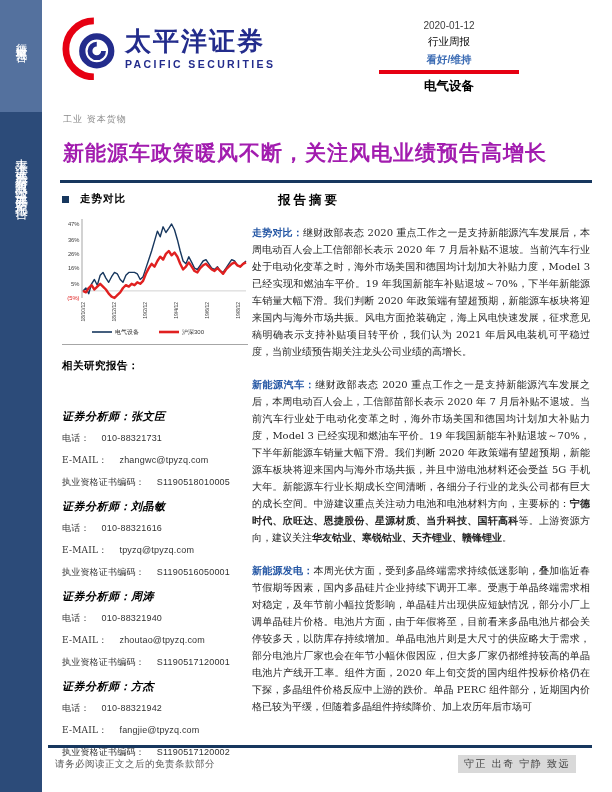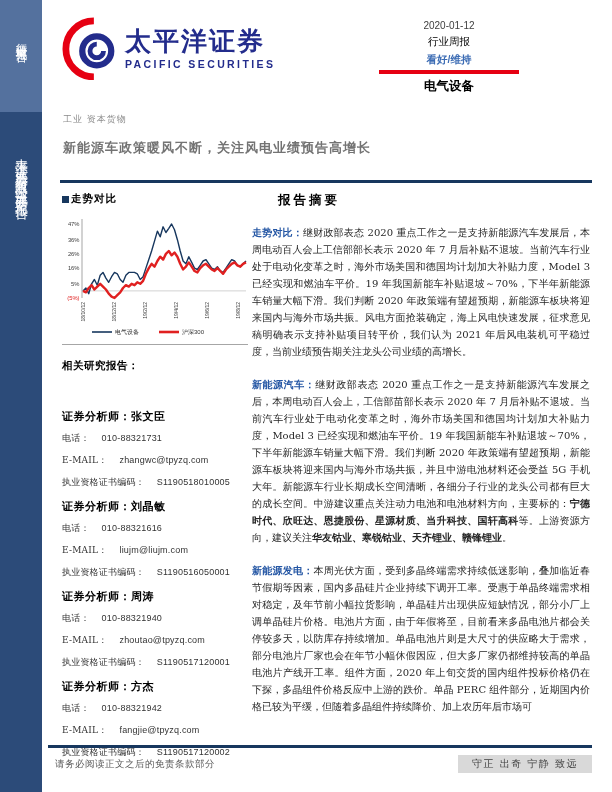--- a/index.html
+++ b/index.html
@@ -21,50 +21,50 @@
   .logo-cn { font-size:26px; font-weight:bold; color:#232C8C; letter-spacing:2px; line-height:1.05; }
   .logo-en { font-size:10.5px; font-weight:600; color:#232C8C; letter-spacing:2.4px; margin-top:3px; }
   .meta { position:absolute; left:379px; top:20px; width:140px; text-align:center;
           font-family:"Liberation Sans", sans-serif; }
   .meta-date { font-size:10px; color:#404040; }
   .meta-type { font-size:10.5px; color:#000; margin-top:4px; }
   .meta-rating { font-size:10.5px; color:#3C6CB4; font-weight:bold; margin-top:4px; }
   .rating-underline { height:3.5px; background:#E60012; margin-top:3px; }
   .meta-industry { font-size:12.5px; font-weight:bold; color:#000; margin-top:4px; }
   .breadcrumb { position:absolute; left:63px; top:113px; font-size:9px; color:#8A8A8A; letter-spacing:1px; }
-  .title { position:absolute; left:63px; top:139px; width:525px; font-size:13px; font-weight:bold;
-           color:#737373; letter-spacing:1px; }
+  .title { position:absolute; left:63px; top:139px; width:525px; font-size:21px; font-weight:bold;
+           color:#a21caf; letter-spacing:1px; }
   .title-rule { position:absolute; left:60px; width:532px; top:180px; height:3px; background:#17375E; }
   
   .left-col { position:absolute; left:62px; top:192px; width:186px; }
-  .trend-head { display:flex; align-items:center; gap:2px; font-family:"Liberation Sans", sans-serif; }
+  .trend-head { display:flex; align-items:center; gap:11px; font-family:"Liberation Sans", sans-serif; }
   .sq { width:7px; height:7px; background:#17375E; }
   .trend-label { font-size:10.5px; font-weight:bold; color:#000; letter-spacing:1px; }
   .chart-svg { display:block; margin-top:6px; font-family:"Liberation Sans", sans-serif; }
   .left-divider { border:none; border-top:1px solid #A6A6A6; margin-top:4px; }
   .related { font-size:10.5px; font-weight:bold; color:#000; margin-top:14px; letter-spacing:0.5px; }
   .analysts { margin-top:36px; }
   .analyst { margin-bottom:10px; }
-  .a-head { font-size:11px; font-weight:bold; color:#000; margin-bottom:8px; letter-spacing:0.5px; }
+  .a-head { font-size:11px; font-weight:bold; color:#000; margin-bottom:8px; letter-spacing:0.5px;font-style:italic; }
   .a-line { font-size:9px; color:#333; margin-bottom:9px; letter-spacing:0.2px; }
   .a-label { font-family:"DejaVu Serif", serif; }
   .a-value { font-family:"Liberation Sans", sans-serif; color:#333;padding-left:12px; }
   
   .right-col { position:absolute; left:252px; top:192px; width:338px; height:550px; overflow:hidden; }
   .summary-heading { font-size:12.5px; font-weight:bold; color:#000; letter-spacing:3px;
                      margin-left:26px; margin-bottom:15px; }
   .para { font-size:10px; line-height:17px; text-align:justify; color:#262626; margin-bottom:16px; }
   .lead { color:#2456A4; font-weight:bold; }
   .b { font-weight:bold; }
   
   .footer-rule { position:absolute; left:48px; width:544px; top:745px; height:3px; background:#17375E; }
   .footer-disclaimer { position:absolute; left:55px; top:758px; font-size:9.5px; color:#595959;
                        letter-spacing:0.5px; }
   .footer-motto { position:absolute; left:458px; top:755px; background:#D9D9D9; color:#404040;
-                  font-size:10px; padding:2px 14px; letter-spacing:1.5px; }
+                  font-size:10px; padding:2px 6px; letter-spacing:1.5px; }
 </style>
 </head>
 <body>
 
 <div class="page">
 
   <div class="sidebar">
     <div class="sidebar-top"></div>
     <div class="v vtop">行业研究报告</div>
     <div class="v vbottom">太平洋证券股份有限公司证券研究报告</div>
@@ -126,21 +126,21 @@
     <div class="analysts">
         <div class="analyst">
           <div class="a-head">证券分析师：张文臣</div>
           <div class="a-line"><span class="a-label">电话：</span><span class="a-value">010-88321731</span></div>
           <div class="a-line"><span class="a-label">E-MAIL：</span><span class="a-value">zhangwc@tpyzq.com</span></div>
           <div class="a-line"><span class="a-label">执业资格证书编码：</span><span class="a-value">S1190518010005</span></div>
         </div>
         <div class="analyst">
           <div class="a-head">证券分析师：刘晶敏</div>
           <div class="a-line"><span class="a-label">电话：</span><span class="a-value">010-88321616</span></div>
-          <div class="a-line"><span class="a-label">E-MAIL：</span><span class="a-value">liujm@liujm.com</span></div>
+          <div class="a-line"><span class="a-label">E-MAIL：</span><span class="a-value">tpyzq@tpyzq.com</span></div>
           <div class="a-line"><span class="a-label">执业资格证书编码：</span><span class="a-value">S1190516050001</span></div>
         </div>
         <div class="analyst">
           <div class="a-head">证券分析师：周涛</div>
           <div class="a-line"><span class="a-label">电话：</span><span class="a-value">010-88321940</span></div>
           <div class="a-line"><span class="a-label">E-MAIL：</span><span class="a-value">zhoutao@tpyzq.com</span></div>
           <div class="a-line"><span class="a-label">执业资格证书编码：</span><span class="a-value">S1190517120001</span></div>
         </div>
         <div class="analyst">
           <div class="a-head">证券分析师：方杰</div>

